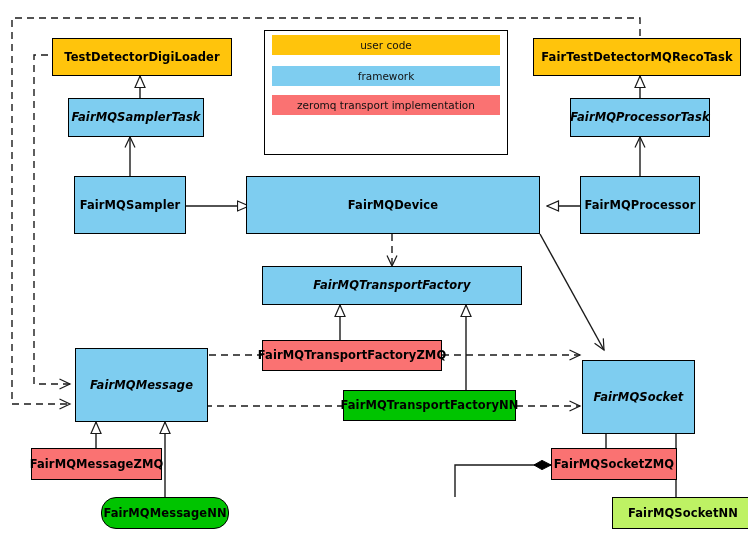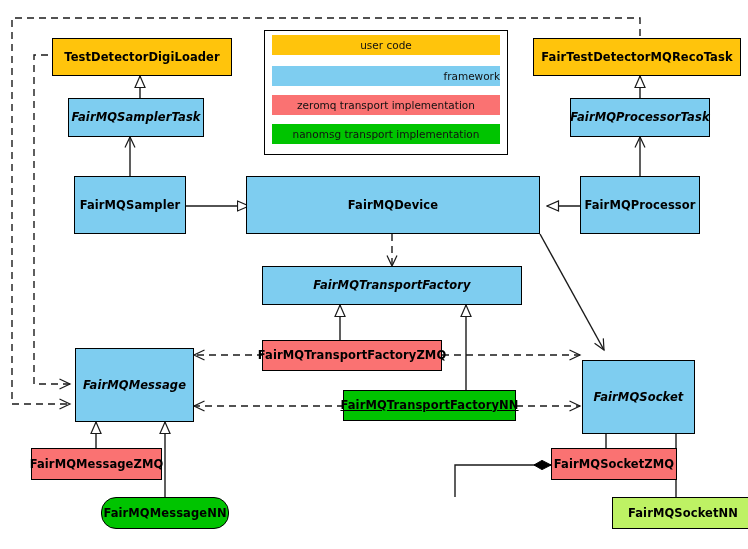--- a/index.html
+++ b/index.html
@@ -76,28 +76,25 @@
 
       <path d="M455,497 L455,465 L551,465" marker-end="url(#blackDiamond)"></path>
     </g>
   </svg>
 
   <div class="legend-box" style="left:264px;top:30px;width:244px;height:125px;">
   </div>
   <div class="legend-row" style="left:272px;top:35px;width:228px;height:20px;background:#FFC40C;">
     <span>user code</span>
   </div>
-  <div class="legend-row" style="left:272px;top:66px;width:228px;height:20px;background:#7ECDF0;justify-content:flex-end;">
+  <div class="legend-row" style="left:272px;top:66px;width:228px;height:20px;background:#7ECDF0;">
     <span>framework</span>
   </div>
   <div class="legend-row" style="left:272px;top:95px;width:228px;height:20px;background:#FA7272;">
     <span>zeromq transport implementation</span>
-  </div>
-  <div class="legend-row" style="left:272px;top:124px;width:228px;height:20px;background:#00C400;">
-    <span>nanomsg transport implementation</span>
   </div>
 
   <div class="node" style="left:52px;top:38px;width:180px;height:38px;background:#FFC40C;">
     <span>TestDetectorDigiLoader</span>
   </div>
 
   <div class="node" style="left:533px;top:38px;width:208px;height:38px;background:#FFC40C;">
     <span>FairTestDetectorMQRecoTask</span>
   </div>
 
@@ -122,25 +119,25 @@
   </div>
 
   <div class="node abstract" style="left:262px;top:266px;width:260px;height:39px;background:#7ECDF0;">
     <span>FairMQTransportFactory</span>
   </div>
 
   <div class="node" style="left:262px;top:340px;width:180px;height:31px;background:#FA7272;">
     <span>FairMQTransportFactoryZMQ</span>
   </div>
 
-  <div class="node" style="left:343px;top:390px;width:173px;height:31px;background:#00C400;text-decoration:underline;">
+  <div class="node" style="left:343px;top:390px;width:173px;height:31px;background:#00C400;">
     <span>FairMQTransportFactoryNN</span>
   </div>
 
-  <div class="node abstract" style="left:75px;top:348px;width:119px;height:74px;background:#7ECDF0;">
+  <div class="node abstract" style="left:75px;top:348px;width:133px;height:74px;background:#7ECDF0;">
     <span>FairMQMessage</span>
   </div>
 
   <div class="node abstract" style="left:582px;top:348px;width:113px;height:74px;background:#7ECDF0;margin-top:12px;">
     <span>FairMQSocket</span>
   </div>
 
   <div class="node" style="left:31px;top:448px;width:131px;height:32px;background:#FA7272;">
     <span>FairMQMessageZMQ</span>
   </div>

